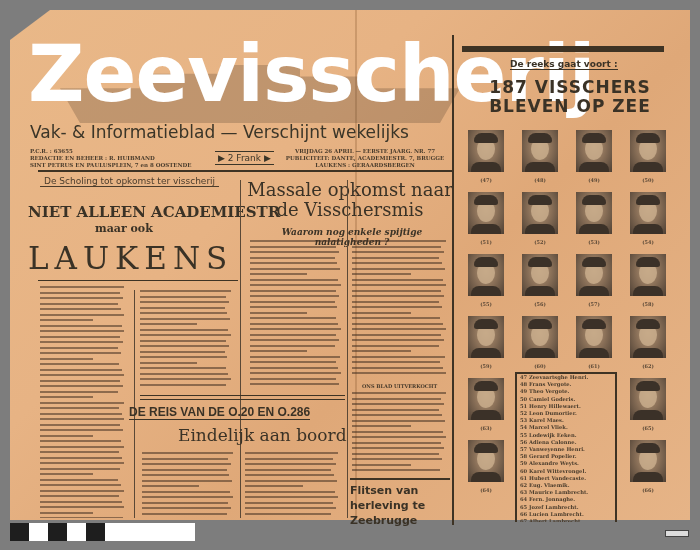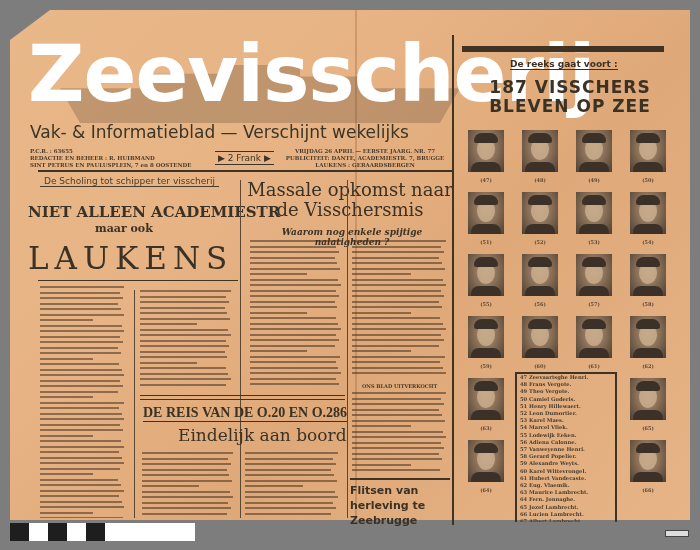--- a/index.html
+++ b/index.html
@@ -18,21 +18,21 @@
   .rule{position:absolute;height:2px;background:#3e3324;}
   .kicker{position:absolute;left:40px;top:176px;font-family:"DejaVu Sans",sans-serif;font-size:9px;color:#4a3c2c;border-bottom:1px solid #4a3c2c;padding:0 4px;}
   .h1a{position:absolute;left:28px;top:203px;font-size:15px;font-weight:bold;color:#3a3226;letter-spacing:0px;white-space:nowrap;}
   .h1b{position:absolute;left:95px;top:222px;font-size:11px;font-weight:bold;color:#3a3226;}
   .h1c{position:absolute;left:28px;top:240px;font-size:31px;color:#3a3226;letter-spacing:6px;}
   .h2{position:absolute;left:245px;top:180px;width:210px;text-align:center;font-size:18px;color:#3a3226;line-height:20px;}
   .h2sub{position:absolute;left:248px;top:227px;width:208px;text-align:center;font-size:9px;font-style:italic;font-weight:bold;color:#3a3226;}
   .col{position:absolute;overflow:hidden;}
   .col .ln{height:2px;background:rgba(70,50,35,0.55);margin:0 0 3.5px 0;}
   .vr{position:absolute;width:1px;background:#5a4836;}
-  .reis{position:absolute;left:143px;top:405px;font-family:Liberation Serif, serif;font-size:14px;font-weight:bold;color:#3a3226;border-bottom:1px solid #3a3226;}
+  .reis{position:absolute;left:129px;top:405px;font-family:Liberation Sans, sans-serif;font-size:12px;font-weight:bold;color:#3a3226;border-bottom:1px solid #3a3226;}
   .eind{position:absolute;left:178px;top:425px;font-size:17px;color:#3a3226;}
   .flitsen{position:absolute;left:350px;top:483px;width:110px;text-align:left;font-family:"DejaVu Sans",sans-serif;font-size:11px;font-weight:bold;color:#3a3226;line-height:15px;}
   .minihead{position:absolute;left:362px;top:383px;font-size:5px;font-weight:bold;color:#4a3c2c;}
   .rpanel{position:absolute;left:452px;top:35px;width:210px;height:490px;border-left:2px solid #3e3324;}
   .rbar{position:absolute;left:462px;top:46px;width:202px;height:6px;background:#3e3324;}
   .reeks{position:absolute;left:510px;top:59px;font-family:"DejaVu Sans",sans-serif;font-size:9px;font-weight:bold;color:#3a3226;border-bottom:1px solid #3a3226;}
   .big{position:absolute;left:480px;top:78px;width:180px;text-align:center;font-family:"DejaVu Sans",sans-serif;font-size:17px;font-weight:bold;color:#3a3226;line-height:19px;letter-spacing:1px;}
   .portrait{position:absolute;width:36px;height:42px;background:radial-gradient(ellipse at 50% 40%,#b89a78 0%,#8a7058 45%,#4e4034 100%);}
   .portrait .face{position:absolute;left:9px;top:8px;width:18px;height:22px;border-radius:50%;background:#c9ad8c;opacity:0.85;}
   .portrait .hair{position:absolute;left:6px;top:3px;width:24px;height:10px;border-radius:12px 12px 4px 4px;background:#3b3128;}
@@ -62,21 +62,21 @@
   </div>
   <div class="price">▶ 2 Frank ▶</div>
   <div class="meta-right">
     <div>VRIJDAG 26 APRIL — EERSTE JAARG. NR. 77</div>
     <div>PUBLICITEIT: DANTE, ACADEMIESTR. 7, BRUGGE</div>
     <div>LAUKENS : GERAARDSBERGEN</div>
   </div>
 </div>
 <div class="rule" style="left:38px;top:170px;width:415px;"></div>
 
-<div class="kicker">De Scholing tot schipper ter visscherij</div>
+<div class="kicker">De Scholing tot opkomst ter visscherij</div>
 <div class="h1a">NIET ALLEEN ACADEMIESTR</div>
 <div class="h1b">maar ook</div>
 <div class="h1c">LAUKENS</div>
 <div class="rule" style="left:38px;top:280px;width:200px;height:1px;"></div>
 
 <div class="col" style="left:40px;top:286px;width:88px;height:232px;" id="c1">
     <div class="ln" style="width: 96%;"></div>
     <div class="ln" style="width: 91%;"></div>
     <div class="ln" style="width: 94%;"></div>
     <div class="ln" style="width: 89%;"></div>

